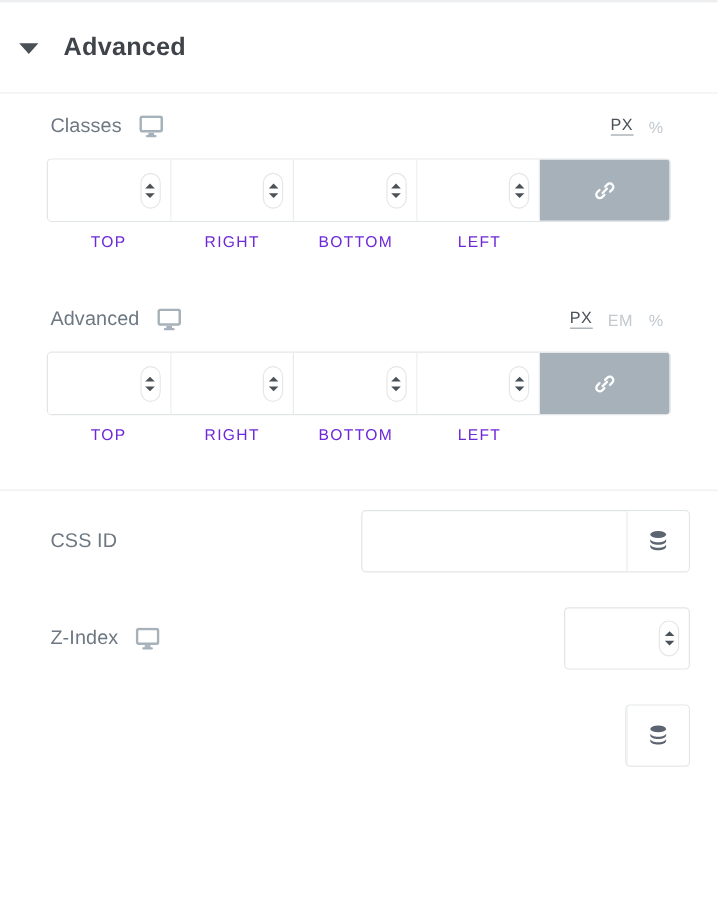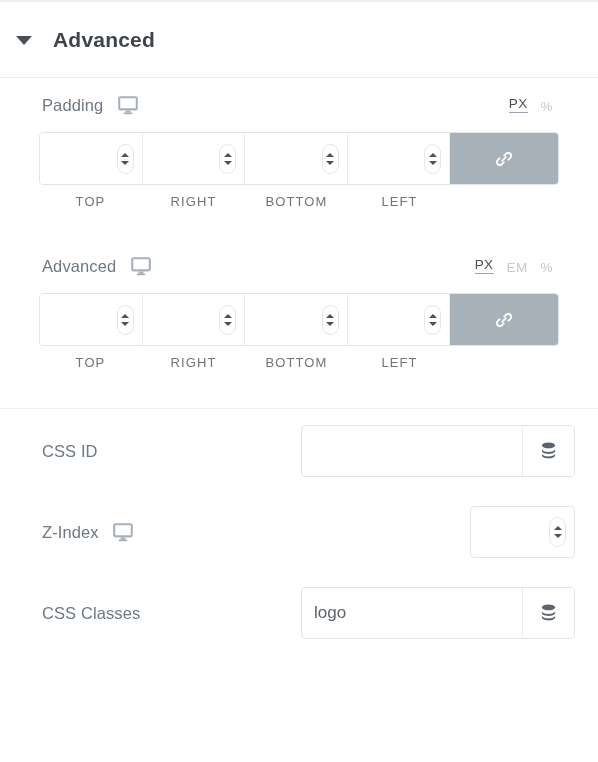--- a/index.html
+++ b/index.html
@@ -146,21 +146,21 @@
 
   .dims-labels {
     display: flex;
     padding: 0 16px;
     margin-top: 9px;
   }
   .dims-labels .dl {
     flex: 1 1 0;
     text-align: center;
     font-size: 13px;
-    color: #737373;
+    color: #6d28d9;
     letter-spacing: 1.1px;
   }
   .dims-labels .dl-spacer { width: 108px; }
 
   
   .divider {
     height: 1px;
     background: #eceef0;
     margin: 0;
   }
@@ -226,21 +226,21 @@
 
 <div class="panel">
 
   <div class="section-header">
     <span class="caret"></span>
     <span class="section-title">Advanced</span>
   </div>
 
   <div class="control">
     <div class="ctl-head">
-      <span class="ctl-label">Padding</span>
+      <span class="ctl-label">Classes</span>
       <span class="monitor-icon">
         <svg width="20" height="19" viewBox="0 0 20 19">
             <rect x="1.2" y="1.2" width="17.6" height="12.2" rx="1.4" fill="none" stroke="#a6b1ba" stroke-width="2.1"></rect>
             <rect x="7.6" y="14.6" width="4.8" height="2.2" fill="#a6b1ba"></rect>
             <rect x="5.6" y="16.4" width="8.8" height="1.9" rx=".8" fill="#a6b1ba"></rect>
           </svg>
       </span>
       <span class="units">
         <span class="unit active">PX</span>
         <span class="unit">%</span>
@@ -400,24 +400,22 @@
         <input class="dim-input" type="text" value="" style="">
         <span class="spinner">
           <i class="chev up"></i>
           <i class="chev down"></i>
         </span>
       </span>
     </span>
   </div>
 
   <div class="row" style="height:84px">
-    <span class="row-label">CSS Classes</span>
     <span class="row-field">
       <span class="text-group">
-        <input class="text-input" type="text" value="logo" style="">
         <span class="tag-btn">
           <svg width="19" height="21" viewBox="0 0 19 21">
             <g fill="#5b6470">
               <ellipse cx="9.5" cy="4.4" rx="6.6" ry="2.9"></ellipse>
               <path d="M2.9 8.0 c0 1.6 3 2.9 6.6 2.9 s6.6-1.3 6.6-2.9 v2.0 c0 1.6-3 2.9-6.6 2.9 s-6.6-1.3-6.6-2.9z"></path>
               <path d="M2.9 12.6 c0 1.6 3 2.9 6.6 2.9 s6.6-1.3 6.6-2.9 v2.0 c0 1.6-3 2.9-6.6 2.9 s-6.6-1.3-6.6-2.9z"></path>
             </g>
           </svg>
         </span>
       </span>

